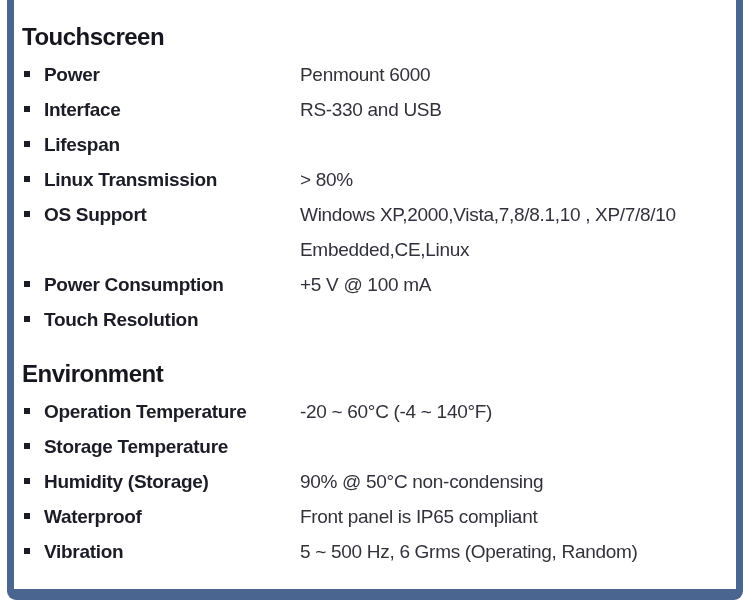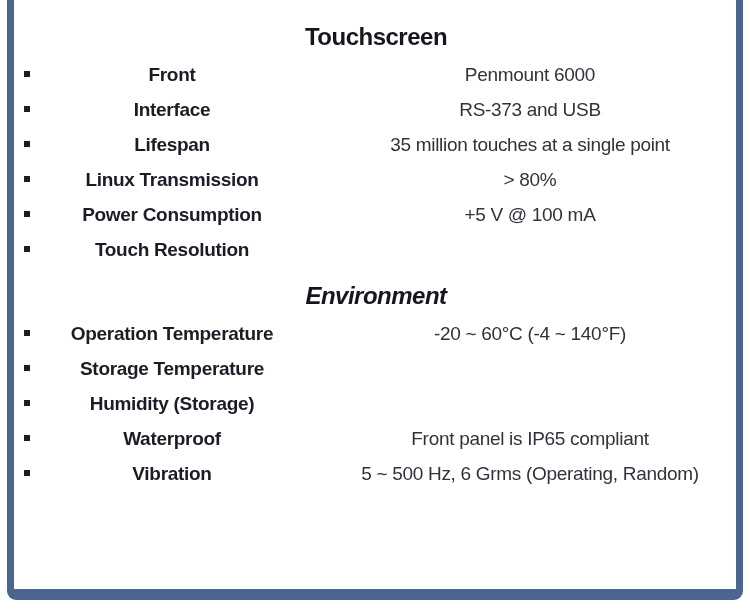--- a/index.html
+++ b/index.html
@@ -1,15 +1,15 @@
 <!DOCTYPE html>
 <html><head>
 <meta charset="utf-8">
 <style>
-  * { margin: 0; padding: 0; box-sizing: border-box; text-align: center; }
+  * { margin: 0; padding: 0; box-sizing: border-box; }
   html, body {
     width: 750px; height: 612px;
     background: #ffffff;
     font-family: "Liberation Sans", sans-serif;
     position: relative;
     overflow: hidden;
   }
   .frame {
     position: absolute;
     left: 7px; top: 0;
@@ -26,22 +26,21 @@
   }
   .section-title {
     font-size: 24px;
     font-weight: bold;
     color: #16161e;
     letter-spacing: -0.5px;
     line-height: 26px;
     margin-bottom: 7px;
   }
   .section + .section .section-title {
-    margin-top: 16px;
-    font-style: italic;
+    margin-top: 24px;
   }
   .spec-row {
     display: grid;
     grid-template-columns: 22px 256px 1fr;
     font-size: 19px;
     line-height: 35px;
     letter-spacing: -0.3px;
   }
   .bullet {
     width: 6px; height: 6px;
@@ -52,57 +51,60 @@
   }
   .spec-label {
     font-weight: bold;
     color: #1c1c26;
     white-space: nowrap;
   }
   .spec-value {
     font-weight: normal;
     color: #32323c;
     padding-right: 6px;
-    margin-left: 36px;
   }
 </style>
 </head>
 <body>
 
 <div class="frame"></div>
 
 <div class="content">
 
   <div class="section">
     <div class="section-title">Touchscreen</div>
 
     <div class="spec-row">
       <span class="bullet"></span>
-      <span class="spec-label">Front</span>
+      <span class="spec-label">Power</span>
       <span class="spec-value">Penmount 6000</span>
     </div>
 
     <div class="spec-row">
       <span class="bullet"></span>
       <span class="spec-label">Interface</span>
-      <span class="spec-value">RS-373 and USB</span>
+      <span class="spec-value">RS-330 and USB</span>
     </div>
 
     <div class="spec-row">
       <span class="bullet"></span>
       <span class="spec-label">Lifespan</span>
-      <span class="spec-value">35 million touches at a single point</span>
     </div>
 
     <div class="spec-row">
       <span class="bullet"></span>
       <span class="spec-label">Linux Transmission</span>
       <span class="spec-value">&gt; 80%</span>
     </div>
 
+    <div class="spec-row">
+      <span class="bullet"></span>
+      <span class="spec-label">OS Support</span>
+      <span class="spec-value">Windows XP,2000,Vista,7,8/8.1,10 , XP/7/8/10 Embedded,CE,Linux</span>
+    </div>
 
     <div class="spec-row">
       <span class="bullet"></span>
       <span class="spec-label">Power Consumption</span>
       <span class="spec-value">+5 V @ 100 mA</span>
     </div>
 
     <div class="spec-row">
       <span class="bullet"></span>
       <span class="spec-label">Touch Resolution</span>
@@ -119,20 +121,21 @@
     </div>
 
     <div class="spec-row">
       <span class="bullet"></span>
       <span class="spec-label">Storage Temperature</span>
     </div>
 
     <div class="spec-row">
       <span class="bullet"></span>
       <span class="spec-label">Humidity (Storage)</span>
+      <span class="spec-value">90% @ 50°C non-condensing</span>
     </div>
 
     <div class="spec-row">
       <span class="bullet"></span>
       <span class="spec-label">Waterproof</span>
       <span class="spec-value">Front panel is IP65 compliant</span>
     </div>
 
     <div class="spec-row">
       <span class="bullet"></span>

